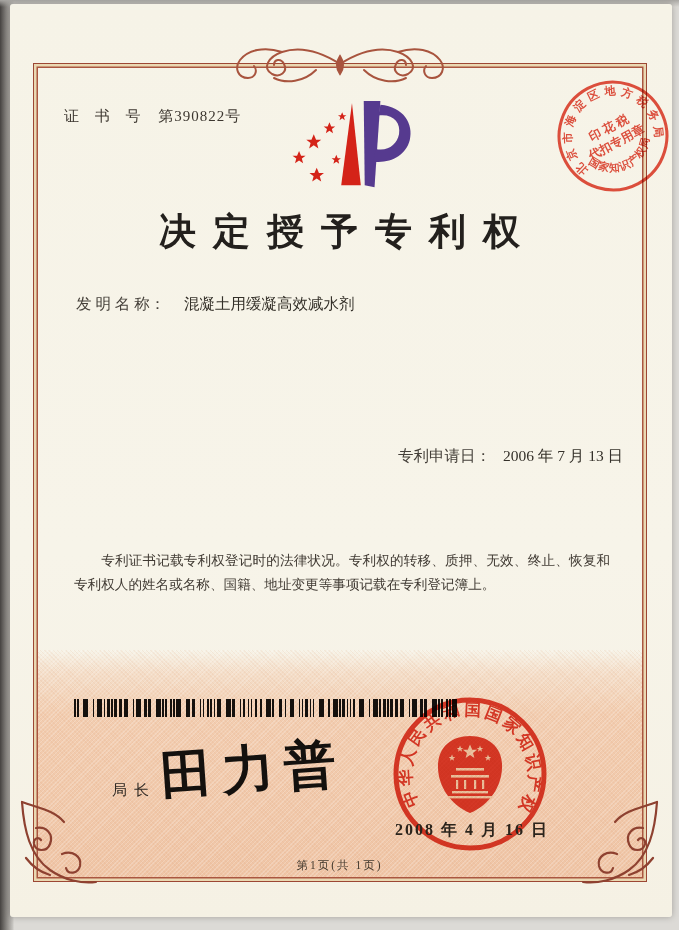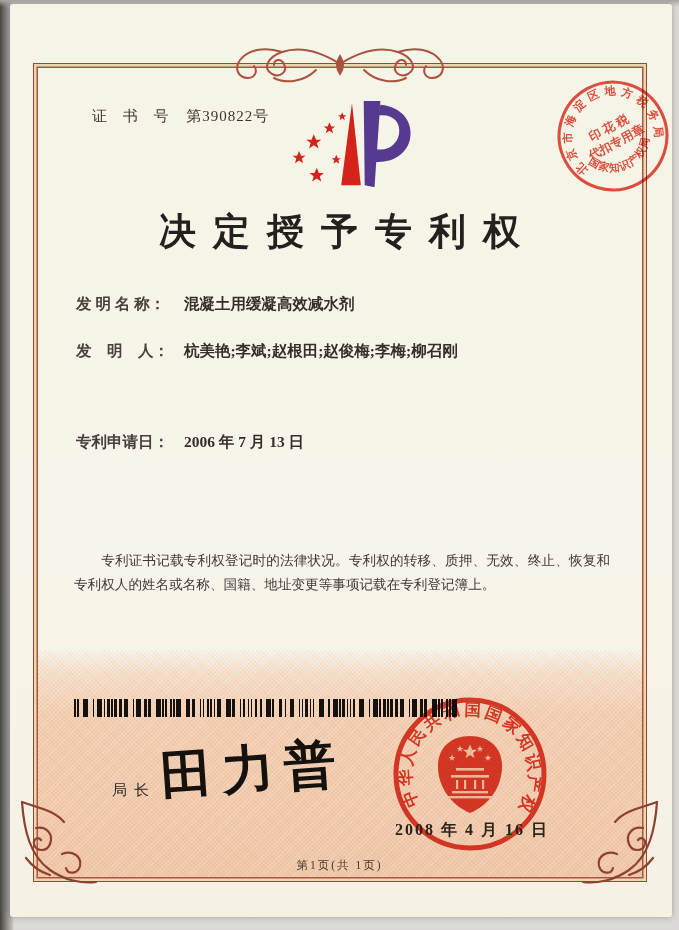--- a/index.html
+++ b/index.html
@@ -28,34 +28,34 @@
     position:absolute;left:33px;top:63px;width:612px;height:817px;z-index:3;
     border:1.5px solid #9c4734;
     box-shadow:inset 0 0 0 2.5px #ead8b2, inset 0 0 0 4px #aa5640;
     pointer-events:none;
   }
   .ornament-top{position:absolute;left:214px;top:32px;width:252px;height:64px;z-index:4;}
   .flourish{position:absolute;width:84px;height:88px;z-index:4;}
   .flourish.bl{left:16px;top:798px;}
   .flourish.br{left:579px;top:798px;transform:scaleX(-1);}
 
-  .cert-no{position:absolute;left:64px;top:107px;z-index:5;font-size:15px;color:#3c362f;margin-left:28px;}
+  .cert-no{position:absolute;left:64px;top:107px;z-index:5;font-size:15px;color:#3c362f;}
   .cert-no .lab{letter-spacing:6px;}
   .cert-no .val{margin-left:8px;letter-spacing:1px;}
 
   .logo{position:absolute;left:286px;top:97px;width:130px;height:98px;z-index:5;}
 
   .title{position:absolute;left:0;right:0;top:207px;z-index:5;text-align:center;
     font-size:37px;font-weight:700;color:#23201d;letter-spacing:17px;text-indent:17px;}
 
-  .fields{position:absolute;left:76px;top:294px;right:56px;height:270px;z-index:5;font-weight:bold;}
+  .fields{position:absolute;left:76px;top:294px;right:56px;height:270px;z-index:5;}
   .field{position:absolute;left:0;right:0;font-size:15.5px;color:#3c362f;white-space:nowrap;}
   .field .flabel{display:inline-block;min-width:96px;color:#45403a;}
   .field .fvalue{margin-left:8px;color:#343029;}
-  .f0{top:0px;} .f1{top:47px;} .f2{top:95px;} .f3{top:138px;} .f4{top:190px;} .f5{top:237px;}
+  .f0{top:0px;} .f1{top:47px;} .f2{top:95px;} .f3{top:152px;text-align:right;} .f4{top:190px;} .f5{top:237px;}
 
   .body-text{position:absolute;left:74px;top:549px;width:536px;z-index:5;
     font-size:13.6px;line-height:1.73;color:#403a33;text-align:justify;}
   .body-text p{margin:0;text-indent:2em;}
 
   .barcode{position:absolute;left:74px;top:699px;width:386px;height:18px;z-index:5;mix-blend-mode:multiply;}
   .barcode i{position:absolute;top:0;bottom:0;background:#161412;}
 
   .signer-label{position:absolute;left:112px;top:781px;z-index:6;font-size:15px;letter-spacing:7px;color:#2e2822;}
   .signature{position:absolute;left:160px;top:735px;z-index:6;font-size:52px;letter-spacing:10px;
@@ -143,24 +143,20 @@
     <path d="M95,8 C119,10 129,28 125,44 C121,60 105,68 88,66 L90,53 C103,56 112,48 114,38 C116,26 108,17 93,19 Z"></path>
   </g>
 </svg>
 
 <div class="title">决定授予专利权</div>
 
 <div class="fields">
   <div class="field f0">
     <span class="flabel">发 明 名 称：</span>
     <span class="fvalue">混凝土用缓凝高效减水剂</span>
-  </div>
-  <div class="field f1">
-    <span class="flabel">发　明　人：</span>
-    <span class="fvalue">杭美艳;李斌;赵根田;赵俊梅;李梅;柳召刚</span>
   </div>
   <div class="field f3">
     <span class="flabel">专利申请日：</span>
     <span class="fvalue">2006 年 7 月 13 日</span>
   </div>
 </div>
 
 <div class="body-text">
   <p>专利证书记载专利权登记时的法律状况。专利权的转移、质押、无效、终止、恢复和专利权人的姓名或名称、国籍、地址变更等事项记载在专利登记簿上。</p>
 </div>

